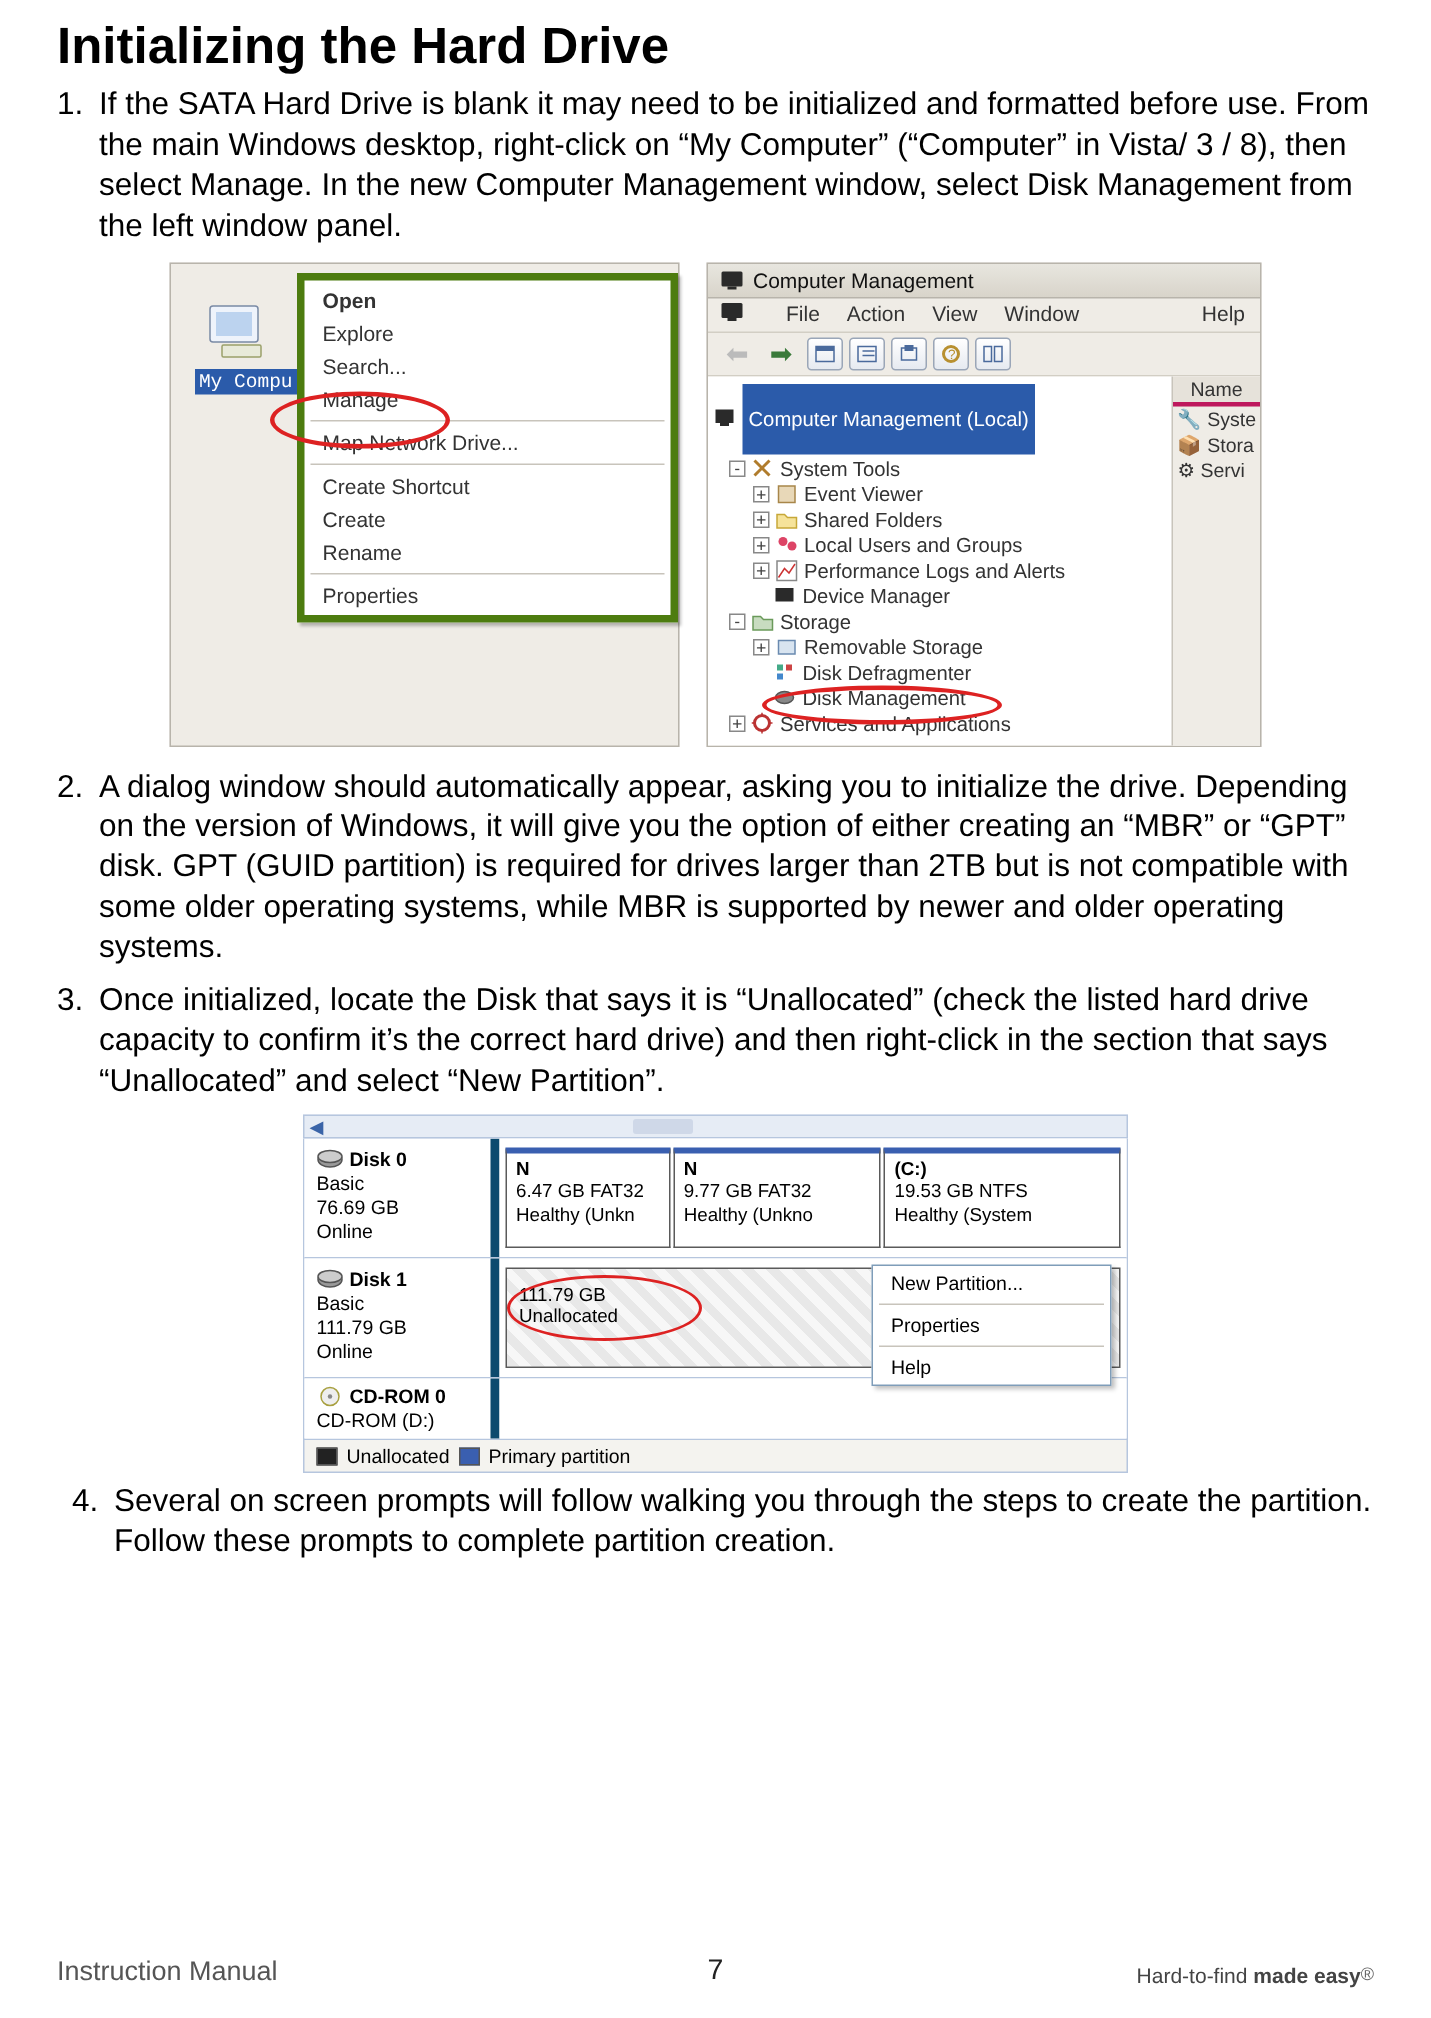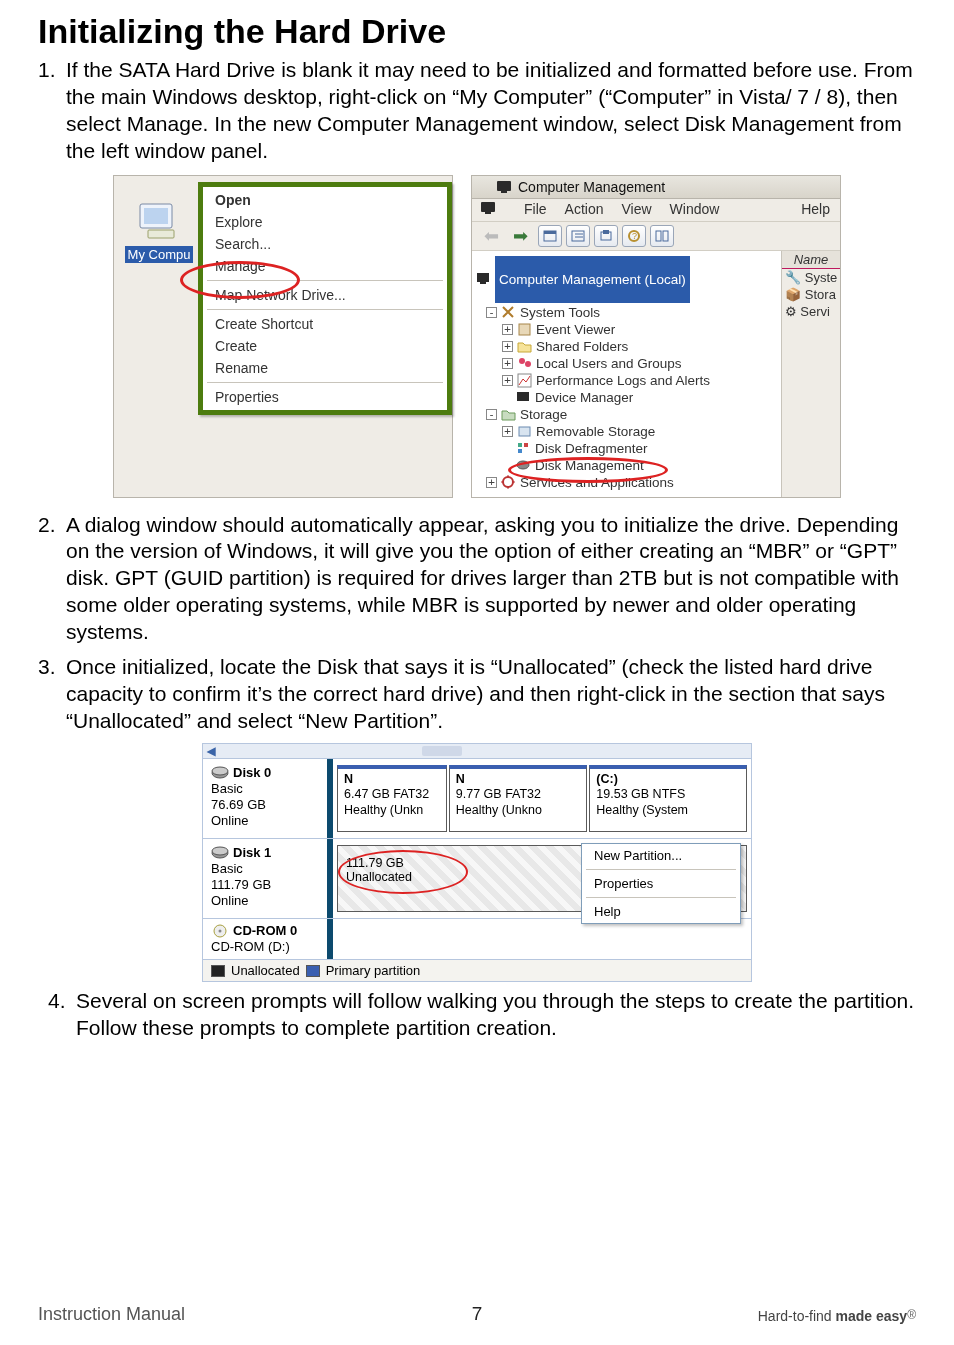--- a/index.html
+++ b/index.html
@@ -51,22 +51,23 @@
   }
   .mycomp {
     width: 340px;
     display: flex;
     align-items: flex-start;
     padding: 6px 0 6px 6px;
     position: relative;
   }
   .mycomp-iconcol {
     width: 80px;
-    text-align: center;
+    text-align: right;
     padding-top: 20px;
+    font-family: Liberation Mono, monospace;
   }
   .mycomp-iconcol svg { display: block; margin: 0 auto 4px; }
   .mycomp-label {
     color: #fff;
     background: #2b5baa;
     font-size: 13px;
     padding: 1px 3px;
     display: inline-block;
   }
   .ctx-menu {
@@ -89,21 +90,21 @@
     pointer-events: none;
   }
   
   .compmgmt {
     width: 370px;
     position: relative;
   }
   .compmgmt-title {
     background: linear-gradient(#e8e6df,#d8d4ca);
     color: #111;
-    padding: 3px 24px;
+    padding: 3px 8px;
     border-bottom: 1px solid #b8b4ab;
     display: flex;
     align-items: center;
     gap: 6px;
     font-size: 14px;
   }
   .menubar {
     display: flex;
     gap: 18px;
     padding: 2px 10px 4px 36px;
@@ -135,24 +136,23 @@
     padding: 4px 2px 6px 4px;
     position: relative;
   }
   .rightcol {
     width: 58px;
     background: #efece6;
     font-size: 13px;
   }
   .rightcol .hdr {
     background: #e6e2da;
-    border-bottom: 1px solid #be185d;
+    border-bottom: 3px solid #be185d;
     text-align: center;
     padding: 1px 0;
-    font-style: italic;
   }
   .rightcol .r { padding: 1px 3px; white-space: nowrap; overflow: hidden; }
   .tree-row {
     display: flex;
     align-items: center;
     gap: 4px;
     font-size: 13.5px;
     padding: 1px 0;
     white-space: nowrap;
   }
@@ -273,21 +273,21 @@
   }
   .sw { width: 14px; height: 12px; display: inline-block; border:1px solid #555;}
   
   .footer {
     position: absolute;
     left: 0; right: 0; bottom: 20px;
     padding: 0 38px;
   }
   .footer-row {
     display: flex;
-    align-items: flex-start;
+    align-items: center;
   }
   .manual-label {
     font-size: 18px;
     color: #555;
   }
   .page-num {
     position: absolute;
     left: 50%;
     transform: translateX(-50%);
     bottom: 0;
@@ -312,21 +312,21 @@
     margin-top: 4px;
   }
   .logo-tag .b { font-weight: 700; }
 </style>
 </head>
 <body>
 
 <h1>Initializing the Hard Drive</h1>
 
 <ol class="main-list">
-  <li>If the SATA Hard Drive is blank it may need to be initialized and formatted before use. From the main Windows desktop, right-click on “My Computer” (“Computer” in Vista/ 7 / 8), then select Manage. In the new Computer Management window, select Disk Management from the left window panel.</li>
+  <li>If the SATA Hard Drive is blank it may need to be initialized and formatted before use. From the main Windows desktop, right-click on “My Computer” (“Computer” in Vista/ 3 / 8), then select Manage. In the new Computer Management window, select Disk Management from the left window panel.</li>
 </ol>
 
 <div class="figure-row">
 
   <div class="win-panel mycomp">
     <div class="mycomp-iconcol">
       <svg width="46" height="40" viewBox="0 0 46 40">
         <rect x="4" y="2" width="32" height="24" rx="2" fill="#eef3fb" stroke="#7a8aa5"></rect>
         <rect x="8" y="6" width="24" height="16" fill="#bcd3ef"></rect>
         <rect x="12" y="28" width="26" height="8" rx="1" fill="#e8ead9" stroke="#9aa06a"></rect>

